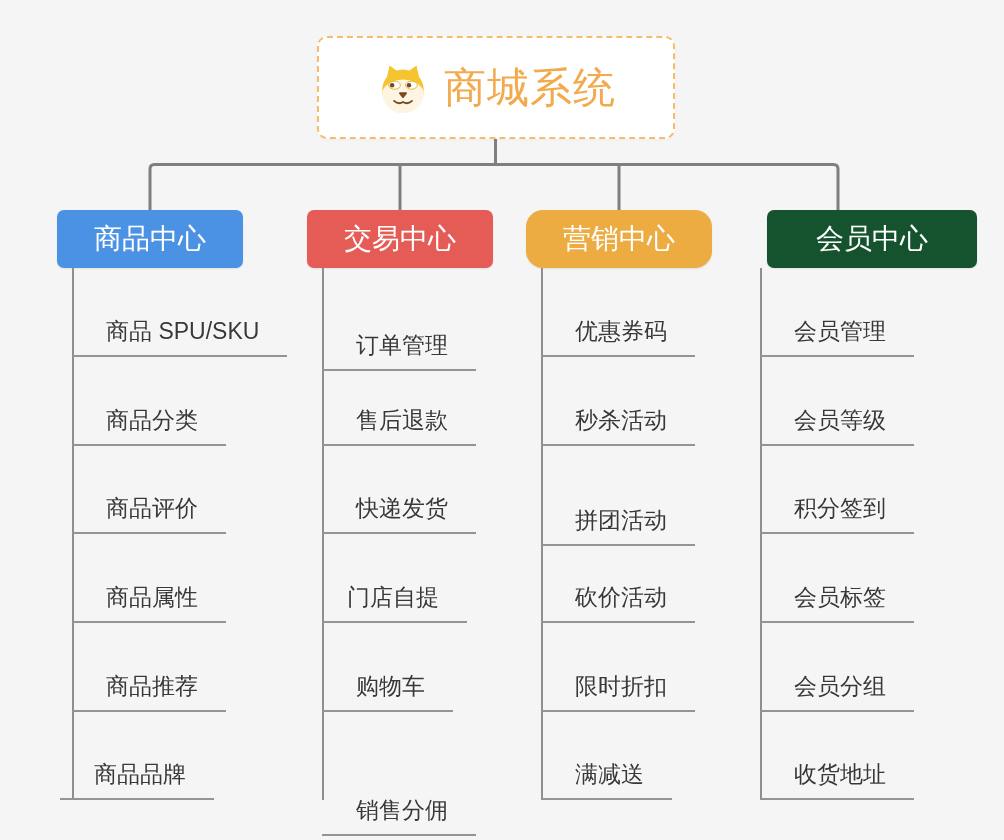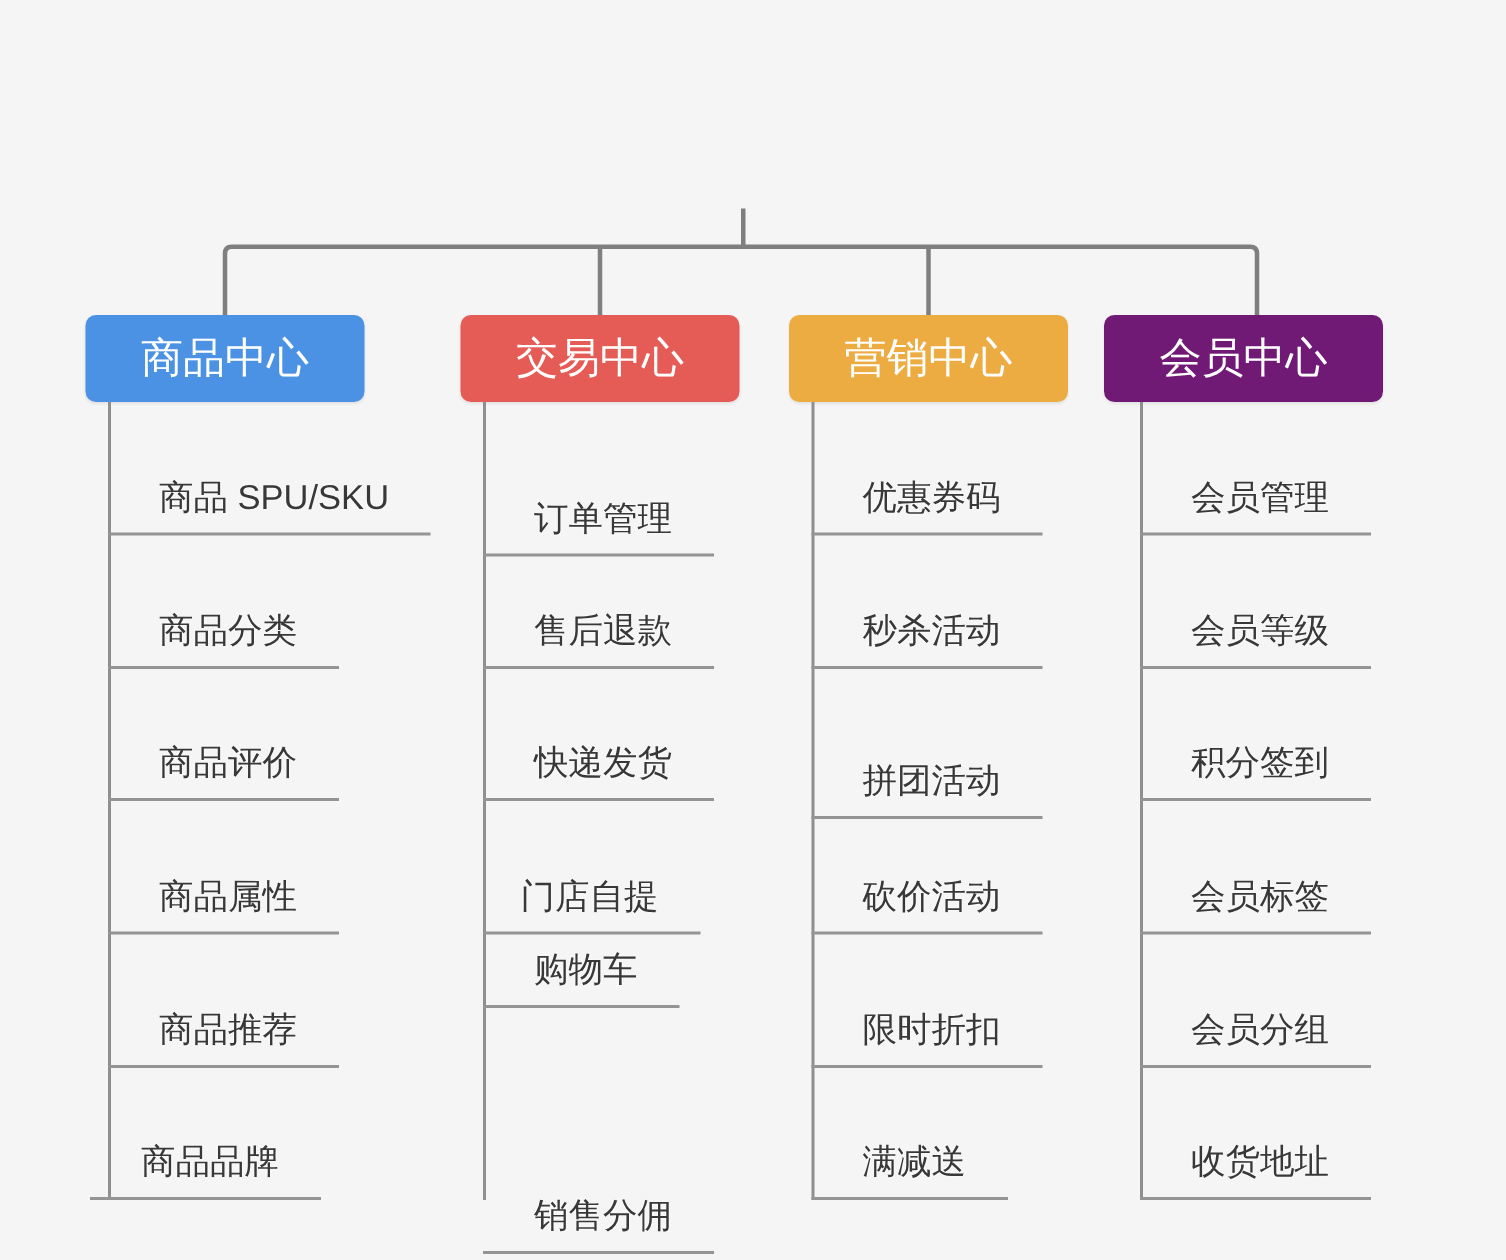--- a/index.html
+++ b/index.html
@@ -69,31 +69,47 @@
 
   <svg class="connectors" viewBox="0 0 1004 840" xmlns="http://www.w3.org/2000/svg">
     <g stroke="#7f7f7f" stroke-width="3" fill="none">
       <path d="M495.5,139 L495.5,164.5"></path>
       <path d="M150,211 L150,169 Q150,164.5 154.5,164.5 L833.5,164.5 Q838,164.5 838,169 L838,211"></path>
       <path d="M400,164.5 L400,211"></path>
       <path d="M619,164.5 L619,211"></path>
     </g>
   </svg>
 
+  <div class="root" style="border-color: rgb(245, 188, 107);">
+    <svg width="54" height="50" viewBox="0 0 48 44">
+      <path d="M9,16 L12,2 L22,9 Z" fill="#f6c42f"></path>
+      <path d="M39,16 L36,2 L26,9 Z" fill="#f6c42f"></path>
+      <circle cx="24" cy="24" r="18.5" fill="#f6c42f"></circle>
+      <path d="M5.5,26 A18.5,18.5 0 0 0 42.5,26 L42,24 A19,14 0 0 0 6,24 Z" fill="#fdf4e1"></path>
+      <ellipse cx="24" cy="33" rx="15" ry="10.5" fill="#fdf4e1"></ellipse>
+      <ellipse cx="16.5" cy="19.5" rx="5.2" ry="3.6" fill="#ffffff" stroke="#e3ae28" stroke-width="0.8"></ellipse>
+      <ellipse cx="31.5" cy="19.5" rx="5.2" ry="3.6" fill="#ffffff" stroke="#e3ae28" stroke-width="0.8"></ellipse>
+      <circle cx="14.3" cy="19.6" r="2" fill="#7a4a1f"></circle>
+      <circle cx="29.3" cy="19.6" r="2" fill="#7a4a1f"></circle>
+      <path d="M21.2,26.6 L26.8,26.6 L24,30.2 Z" fill="#7a4a1f" stroke="#7a4a1f" stroke-width="1.5" stroke-linejoin="round"></path>
+      <path d="M16,33.5 Q20,37 24,34.5 Q28,37 32,33.5" stroke="#7a4a1f" stroke-width="1.6" fill="none" stroke-linecap="round"></path>
+    </svg>
+    <span class="root-label" style="color: rgb(242, 170, 77);">商城系统</span>
+  </div>
 
   <div class="branch-box" id="bb1" style="left: 307px; width: 186px; background: rgb(229, 92, 86);">
     <span>交易中心</span>
   </div>
   <div class="branch-box" id="bb0" style="left: 57px; width: 186px; background: rgb(75, 146, 229);">
     <span>商品中心</span>
   </div>
-  <div class="branch-box" id="bb2" style="left: 526px; width: 186px; background: rgb(236, 172, 65);">
+  <div class="branch-box" id="bb2" style="left: 526px; width: 186px; background: rgb(236, 172, 65); border-radius: 17px;">
     <span>营销中心</span>
   </div>
-  <div class="branch-box" id="bb3" style="left: 736px; width: 186px; background: #701a75;">
+  <div class="branch-box" id="bb3" style="left: 767px; width: 210px; background: #14532d;">
     <span>会员中心</span>
   </div>
 
   <div id="leaves">
       <div class="col-line" style="left: 72px;"></div>
       <div class="leaf" style="left: 72px; top: 313px;">
         <span>商品 SPU/SKU</span>
       </div>
       <div class="leaf" style="left: 72px; top: 402px;">
         <span>商品分类</span>
@@ -116,21 +132,21 @@
       </div>
       <div class="leaf" style="left: 322px; top: 402px;">
         <span>售后退款</span>
       </div>
       <div class="leaf" style="left: 322px; top: 490px;">
         <span>快递发货</span>
       </div>
       <div class="leaf" style="left: 322px; top: 579px; padding-left: 25px;">
         <span>门店自提</span>
       </div>
-      <div class="leaf" style="left: 322px; top: 628px;">
+      <div class="leaf" style="left: 322px; top: 668px;">
         <span>购物车</span>
       </div>
       <div class="leaf" style="left: 322px; top: 756px; margin-top: 36px;">
         <span>销售分佣</span>
       </div>
       <div class="col-line" style="left: 541px;"></div>
       <div class="leaf" style="left: 541px; top: 313px;">
         <span>优惠券码</span>
       </div>
       <div class="leaf" style="left: 541px; top: 402px;">

